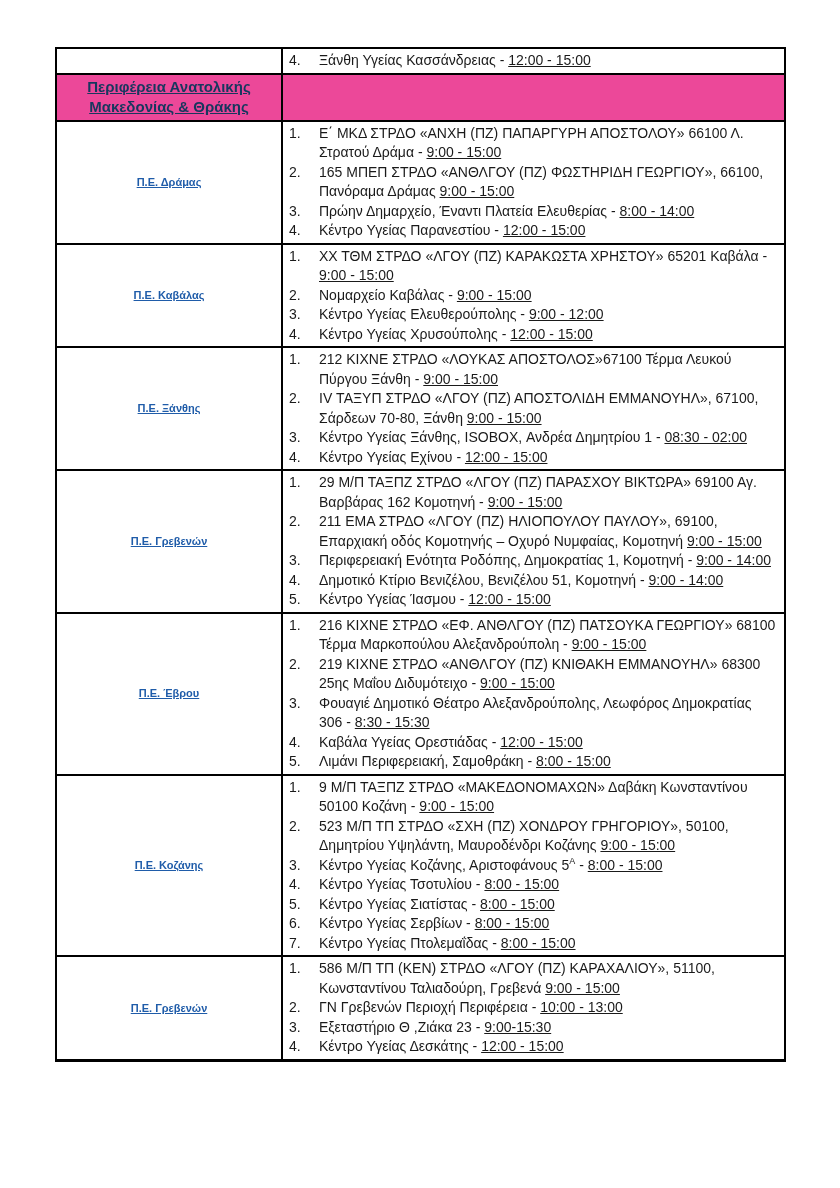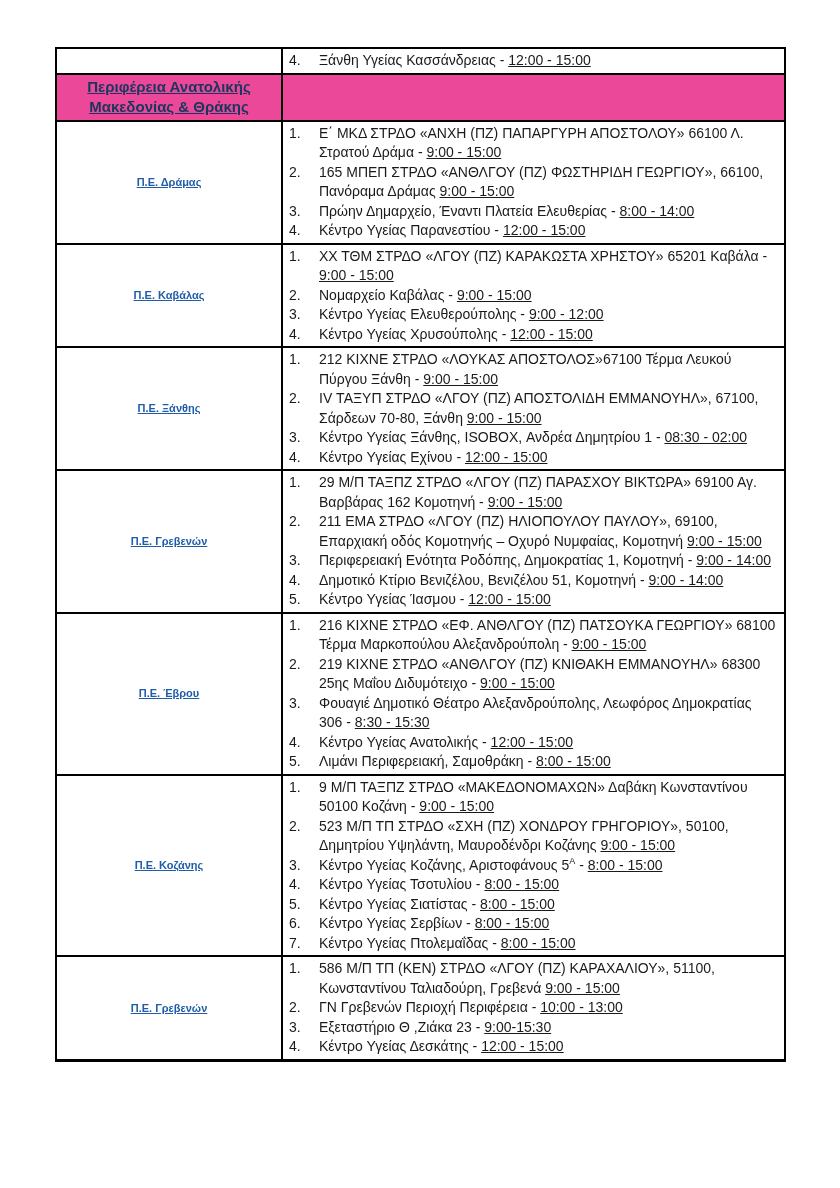--- a/index.html
+++ b/index.html
@@ -168,21 +168,21 @@
             <div class="item">
               <span class="num">2.</span>
               <span class="itext"><span>219 ΚΙΧΝΕ ΣΤΡΔΟ «ΑΝΘΛΓΟΥ (ΠΖ) ΚΝΙΘΑΚΗ ΕΜΜΑΝΟΥΗΛ» 68300 25ης Μαΐου Διδυμότειχο - </span><span class="time">9:00 - 15:00</span></span>
             </div>
             <div class="item">
               <span class="num">3.</span>
               <span class="itext"><span>Φουαγιέ Δημοτικό Θέατρο Αλεξανδρούπολης, Λεωφόρος Δημοκρατίας 306 - </span><span class="time">8:30 - 15:30</span></span>
             </div>
             <div class="item">
               <span class="num">4.</span>
-              <span class="itext"><span>Κέντρο Υγείας Ανατολικής - </span><span class="time">12:00 - 15:00</span></span>
+              <span class="itext"><span>Καβάλα Υγείας Ορεστιάδας - </span><span class="time">12:00 - 15:00</span></span>
             </div>
             <div class="item">
               <span class="num">5.</span>
               <span class="itext"><span>Λιμάνι Περιφερειακή, Σαμοθράκη - </span><span class="time">8:00 - 15:00</span></span>
             </div>
           </td>
         </tr>
         <tr>
           <td class="label-cell"><span class="district-label">Π.Ε. Κοζάνης</span></td>
           <td class="content-cell">

